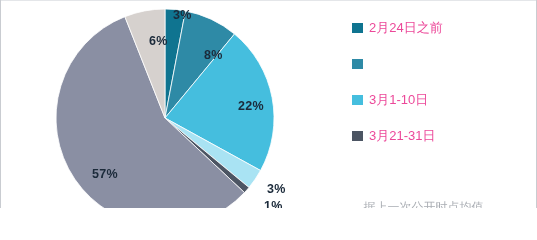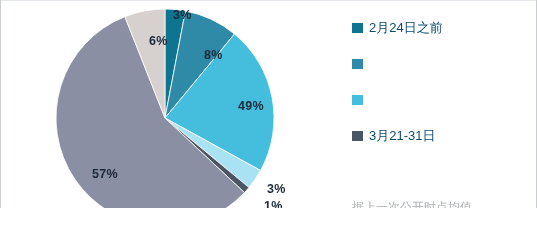--- a/index.html
+++ b/index.html
@@ -68,32 +68,33 @@
     margin-bottom: 17px;
   }
   .legend-swatch {
     width: 11px;
     height: 10px;
     flex: 0 0 auto;
     margin-right: 6px;
   }
   .legend-label {
     font-size: 13px;
-    color: #0c4a6e;
+    color: #ec4899;
     white-space: nowrap;
     line-height: 1;
   }
   
   #bottom-clip {
     position: absolute;
-    left: 352px;
+    left: 336px;
     top: 201px;
     width: 175px;
     height: 7px;
     overflow: hidden;
+    text-align: center;
   }
   #bottom-clip .clip-text {
     font-size: 12px;
     color: #a9adb3;
     white-space: nowrap;
     line-height: 12px;
     display: block;
   }
 </style>
 </head>
@@ -113,40 +114,41 @@
           <path d="M 165 118 L 234.48 34.01 A 109 109 0 0 1 260.52 170.51 Z" fill="#45bede" stroke="#ffffff" stroke-width="0.8"></path>
           <path d="M 165 118 L 260.52 170.51 A 109 109 0 0 1 248.99 187.48 Z" fill="#a9e3f3" stroke="#ffffff" stroke-width="0.8"></path>
           <path d="M 165 118 L 248.99 187.48 A 109 109 0 0 1 244.46 192.62 Z" fill="#4c5563" stroke="#ffffff" stroke-width="0.8"></path>
           <path d="M 165 118 L 244.46 192.62 A 109 109 0 1 1 124.87 16.65 Z" fill="#8a8fa3" stroke="#ffffff" stroke-width="0.8"></path>
           <path d="M 165 118 L 124.87 16.65 A 109 109 0 0 1 165.00 9.00 Z" fill="#d6d1ce" stroke="#ffffff" stroke-width="0.8"></path>
         </g>
     </svg>
 
     <span class="slice-label" style="left:173px; top:8px;">3%</span>
     <span class="slice-label" style="left:204px; top:48px;">8%</span>
-    <span class="slice-label" style="left:238px; top:99px;">49%</span>
+    <span class="slice-label" style="left:238px; top:99px;">22%</span>
     <span class="slice-label" style="left:267px; top:182px;">3%</span>
     <span class="slice-label" style="left:264px; top:199px;">1%</span>
     <span class="slice-label" style="left:92px; top:167px;">57%</span>
     <span class="slice-label" style="left:149px; top:34px;">6%</span>
   </div>
 
   <div id="legend">
 
     <div class="legend-item">
       <span class="legend-swatch" style="background: rgb(15, 116, 144);"></span>
       <span class="legend-label">2月24日之前</span>
     </div>
 
     <div class="legend-item">
       <span class="legend-swatch" style="background: rgb(46, 138, 166);"></span>
     </div>
 
     <div class="legend-item">
       <span class="legend-swatch" style="background: rgb(69, 190, 222);"></span>
+      <span class="legend-label">3月1-10日</span>
     </div>
 
 
     <div class="legend-item">
       <span class="legend-swatch" style="background: rgb(76, 85, 99);"></span>
       <span class="legend-label">3月21-31日</span>
     </div>
 
   </div>
 

